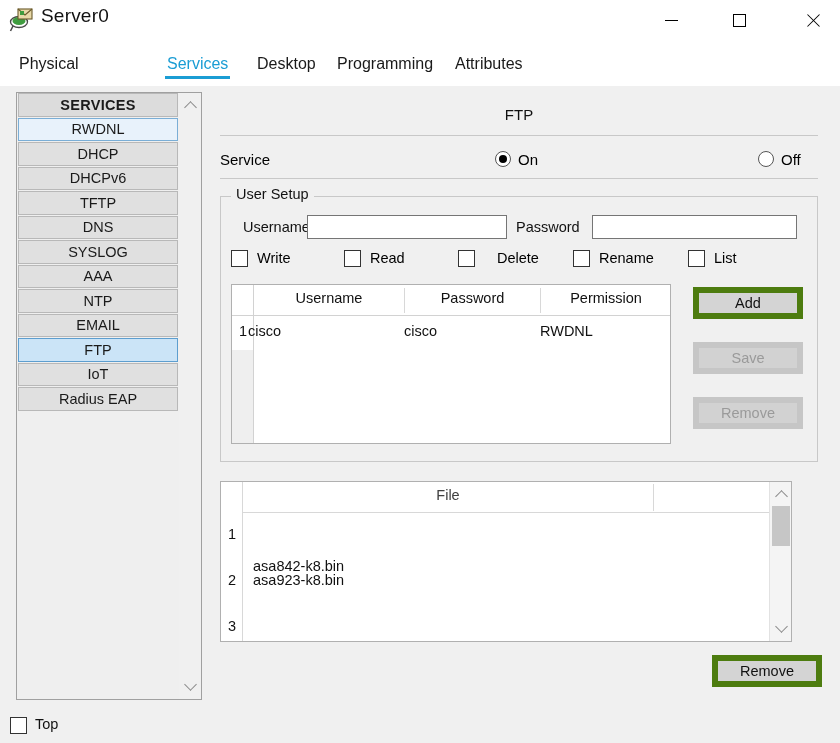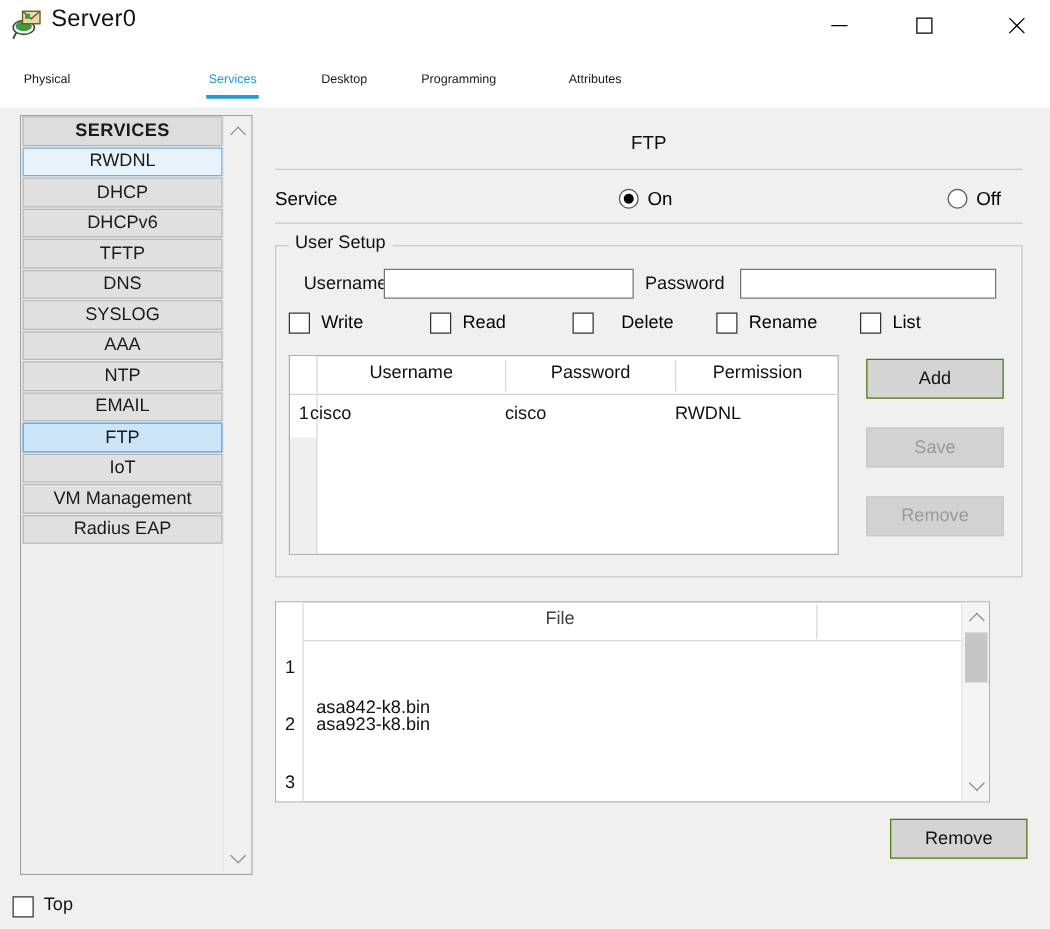--- a/index.html
+++ b/index.html
@@ -43,21 +43,21 @@
   .glyph-close:after  { transform: rotate(-45deg); transform-origin: 50% 50%; }
 
   
   .tabbar {
     position: absolute; left: 0; top: 41px; width: 840px; height: 45px;
     background: #ffffff;
   }
   .tab {
     position: absolute; top: 0; height: 45px;
     display: flex; align-items: center; justify-content: center;
-    padding: 0 9px; font-size: 10px; color: #1a1a1a;
+    padding: 0 9px; font-size: 16px; color: #1a1a1a;
     white-space: nowrap;
   }
   .tab.active { color: #1b9dd4; }
   .tab.active .tab-underline {
     position: absolute; left: 7px; right: 7px; bottom: 7px;
     height: 3px; background: #1b9dd4;
   }
 
   
   .content {
@@ -184,21 +184,21 @@
   .uth-sep { position: absolute; top: 3px; width: 1px; height: 25px; background: #d8d8d8; }
   .ut-row { position: absolute; left: 8px; top: 31px; right: 0; height: 34px; }
   .utc { position: absolute; top: 7px; font-size: 14.5px; color: #111; }
   .rownum {
     position: absolute; left: 0; top: 38px; width: 22px;
     text-align: center; font-size: 14.5px; color: #111;
   }
 
   
   .btn {
-    position: absolute; background: #d4d4d4; border: 1px solid #4d7c0f;
+    position: absolute; background: #d4d4d4; border: 6px solid #4d7c0f;
     display: flex; align-items: center; justify-content: center;
     font-size: 14.5px; color: #111;
   }
   .btn.disabled { color: #9a9a9a; background: #d2d2d2; border-color: #c6c6c6; }
   .btn-add { left: 472px; top: 90px; width: 110px; height: 32px; }
   .btn-save { left: 472px; top: 145px; width: 110px; height: 32px; }
   .btn-remove-user { left: 472px; top: 200px; width: 110px; height: 32px; }
 
   
   .filebox {
@@ -328,23 +328,20 @@
       <div class="svc-item">
           <span>EMAIL</span>
         </div>
       <div class="svc-item selected">
           <span>FTP</span>
         </div>
       <div class="svc-item">
           <span>IoT</span>
         </div>
       <div class="svc-item">
-          <span>VM Management</span>
-        </div>
-      <div class="svc-item">
           <span>Radius EAP</span>
         </div>
     </div>
     <div class="sidebar-scroll">
       <div class="sb-arrow up">
           <span class="chev up"></span>
         </div>
       <div class="sb-arrow down">
           <span class="chev down"></span>
         </div>

